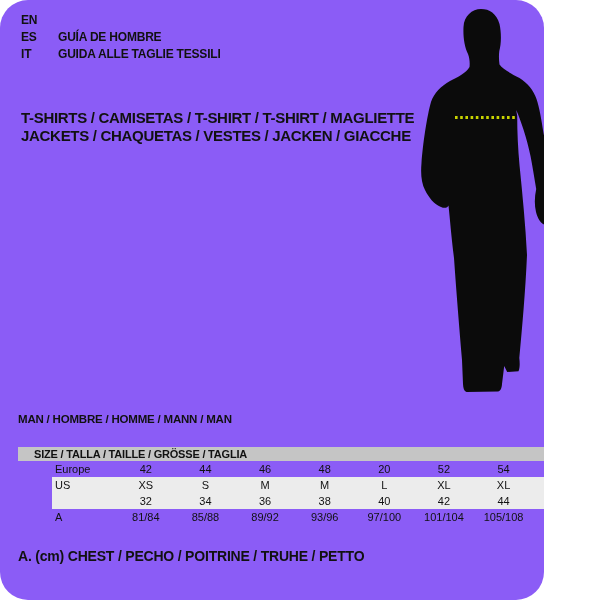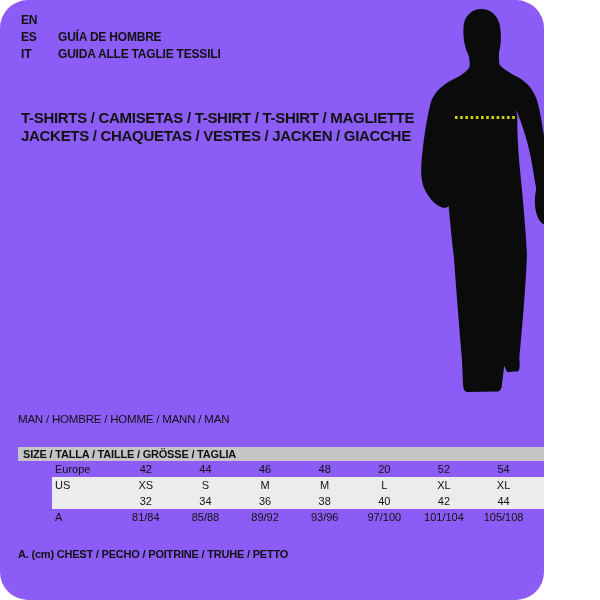--- a/index.html
+++ b/index.html
@@ -17,34 +17,34 @@
         line-height:18px;letter-spacing:-0.3px;white-space:nowrap;}
 
   
   .figure-svg{position:absolute;left:400px;top:0;width:200px;height:400px;}
   .silhouette{fill:var(--silhouette,#0b0b0b);}
   .dash-yellow{stroke:var(--dash_yellow,#c9d400);stroke-width:3.2;stroke-dasharray:2.6 2.6;}
   .dash-black{stroke:var(--ink,#111);stroke-width:2;stroke-dasharray:3 2.2;}
   .measure-label{position:absolute;left:560px;top:110px;font-size:13px;font-weight:bold;}
 
   
-  .man-line{position:absolute;left:18px;top:413px;font-weight:normal;font-size:11.5px;
+  .man-line{position:absolute;left:18px;top:413px;font-weight:bold;font-size:11.5px;
             letter-spacing:-0.2px;white-space:nowrap;}
 
   
   .size-table{position:absolute;left:18px;top:447px;width:575px;font-size:11px;}
   .table-header{height:14px;line-height:14px;background:var(--header_bg,#c5c5c5);
-                font-weight:bold;padding-left:5px;letter-spacing:-0.2px;}
+                font-weight:bold;padding-left:16px;letter-spacing:-0.2px;}
   .t-row{display:grid;grid-template-columns:64px repeat(8,1fr);height:16px;line-height:16px;margin-left:34px;}
   .t-row.shaded{background:var(--shaded_bg,#ececec);}
   .t-label{text-align:left;padding-left:3px;}
   .t-cell{text-align:center;}
 
   
-  .footnote{position:absolute;left:18px;top:548px;font-weight:bold;font-size:11px;
+  .footnote{position:absolute;left:18px;top:548px;font-weight:bold;font-size:14px;
             letter-spacing:-0.2px;white-space:nowrap;}
 </style>
 </head>
 <body>
 
 <div id="page">
 
   <div class="lang-list">
     <div class="lang-row">
       <span class="lang-code">EN</span>

